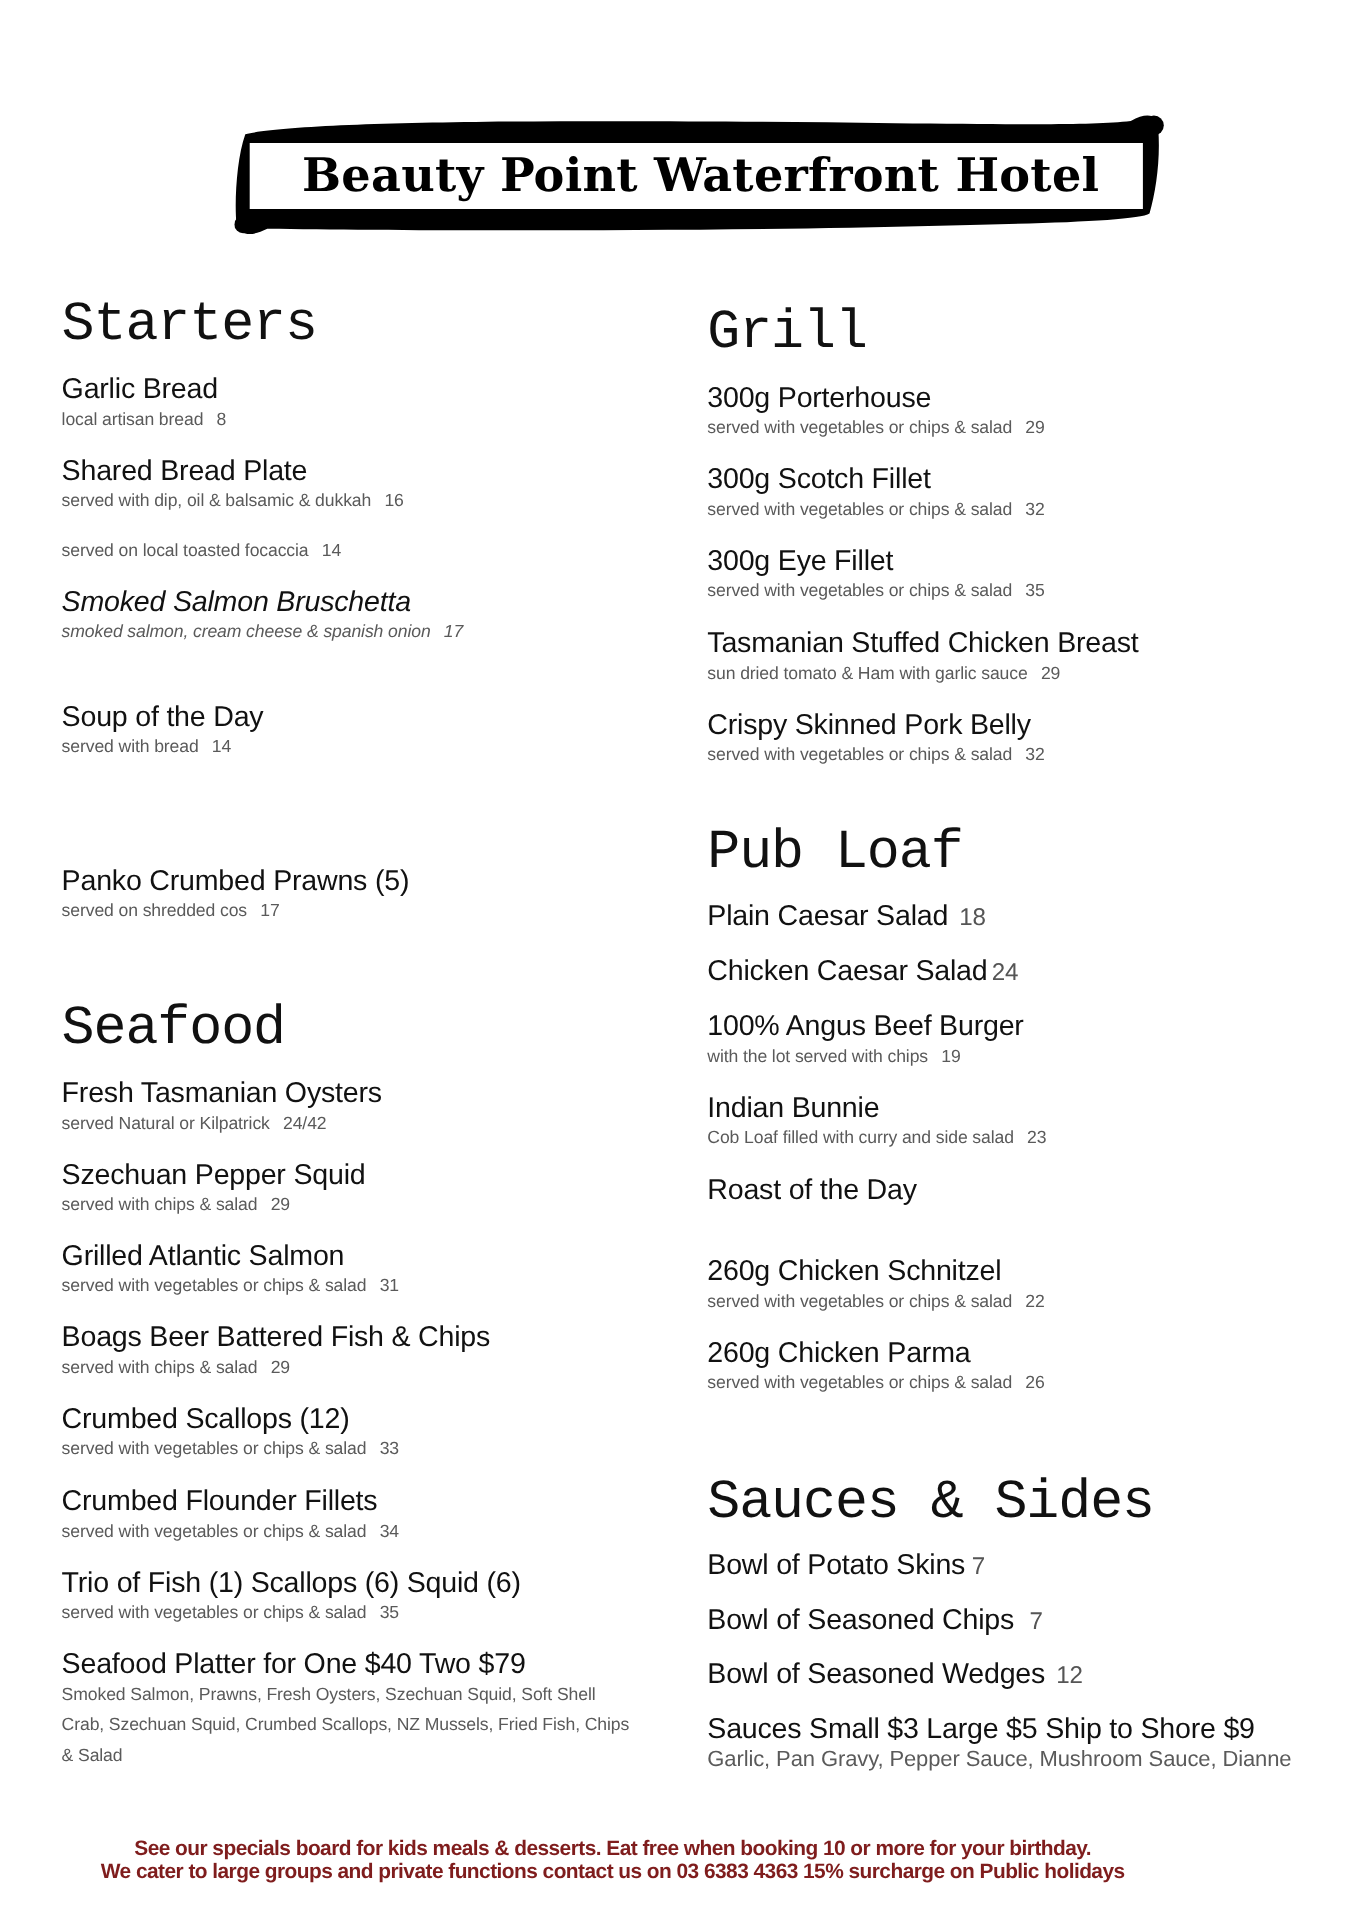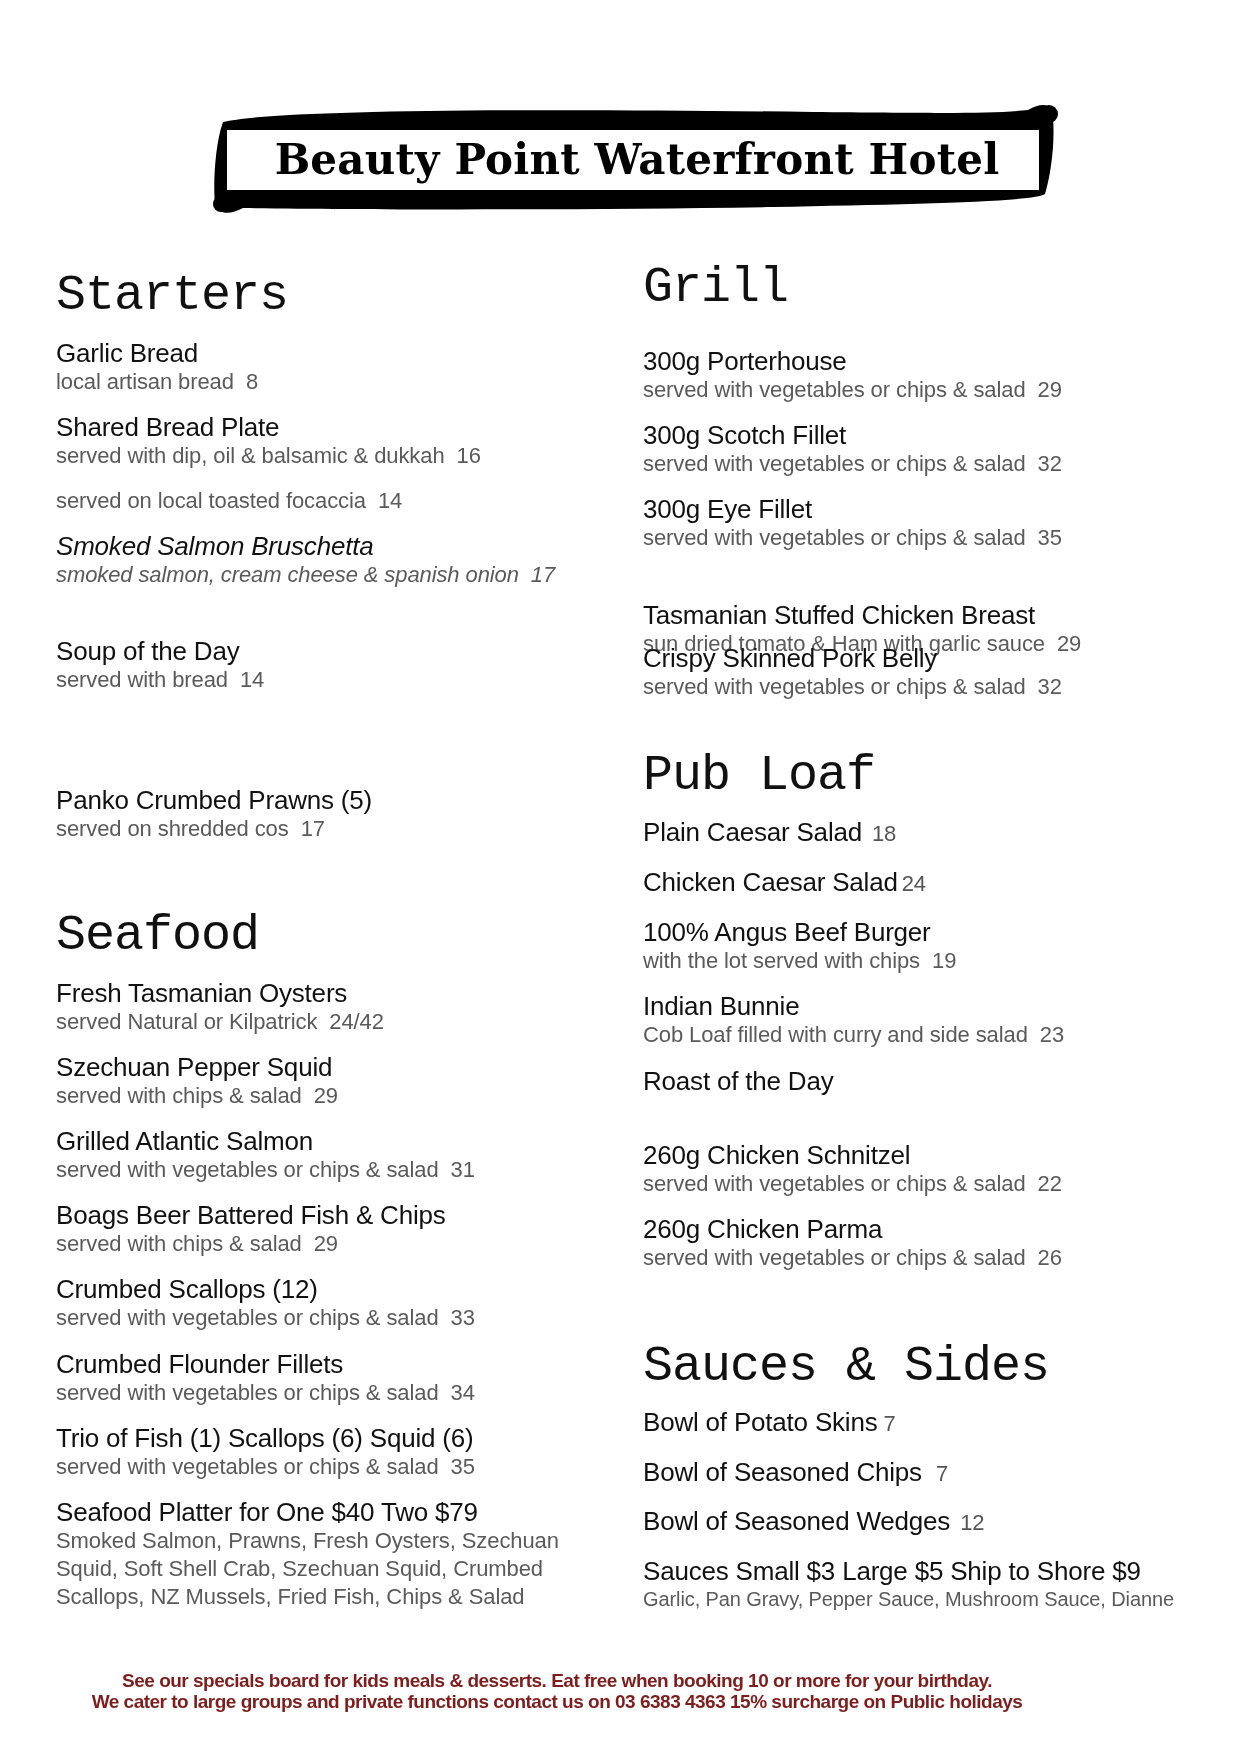--- a/index.html
+++ b/index.html
@@ -25,21 +25,21 @@
     font-size:50px; line-height:56px; color:#111; margin:0; font-weight:normal;
     letter-spacing:-1px;
   }
   .item { position:absolute; left:0; width:100%; }
   .item-name {
     font-family:"Liberation Sans", sans-serif; font-size:26px; line-height:30px; color:#111;
     white-space:nowrap; letter-spacing:-0.2px;
   }
   .item-price-inline { color:#555; margin-left:10px; }
   .item-desc {
-    font-family:"Liberation Sans", sans-serif; font-size:22px; line-height:28px; color:#5a5a5a;
+    font-family:"Liberation Sans", sans-serif; font-size:16px; line-height:28px; color:#5a5a5a;
     white-space:nowrap; letter-spacing:-0.1px;
   }
   .item-desc.wrap { white-space:normal; width:520px; }
   .item-price { margin-left:12px; }
   .footer {
     position:absolute; left:0; width:1114px; top:1670px; text-align:center;
     font-family:"Liberation Sans", sans-serif; font-weight:bold; font-size:19px; line-height:21px;
     color:#7f1d1d; letter-spacing:-0.5px;
   }
 </style>
@@ -117,36 +117,36 @@
     <div class="item-desc"><span>served with vegetables or chips &amp; salad</span><span class="item-price">35</span></div>
   </div>
   <div class="item" style="top:1497px;">
     <div class="item-name">Seafood Platter for One $40 Two $79</div>
     <div class="item-desc wrap">Smoked Salmon, Prawns, Fresh Oysters, Szechuan Squid, Soft Shell Crab, Szechuan Squid, Crumbed Scallops, NZ Mussels, Fried Fish, Chips &amp; Salad</div>
   </div>
 </div>
 
 <div class="col col-right" style="top:0;height:1650px;">
 
-  <div class="section" style="top:260px;">
+  <div class="section" style="top:275px;">
     <h2 class="section-title">Grill</h2>
   </div>
   <div class="item" style="top:346px;">
     <div class="item-name">300g Porterhouse</div>
     <div class="item-desc"><span>served with vegetables or chips &amp; salad</span><span class="item-price">29</span></div>
   </div>
   <div class="item" style="top:420px;">
     <div class="item-name">300g Scotch Fillet</div>
     <div class="item-desc"><span>served with vegetables or chips &amp; salad</span><span class="item-price">32</span></div>
   </div>
   <div class="item" style="top:494px;">
     <div class="item-name">300g Eye Fillet</div>
     <div class="item-desc"><span>served with vegetables or chips &amp; salad</span><span class="item-price">35</span></div>
   </div>
-  <div class="item" style="top:569px;margin-top:31px;">
+  <div class="item" style="top:569px;">
     <div class="item-name">Tasmanian Stuffed Chicken Breast</div>
     <div class="item-desc"><span>sun dried tomato &amp; Ham with garlic sauce</span><span class="item-price">29</span></div>
   </div>
   <div class="item" style="top:643px;">
     <div class="item-name">Crispy Skinned Pork Belly</div>
     <div class="item-desc"><span>served with vegetables or chips &amp; salad</span><span class="item-price">32</span></div>
   </div>
 
   <div class="section" style="top:748px;">
     <h2 class="section-title">Pub Loaf</h2>

